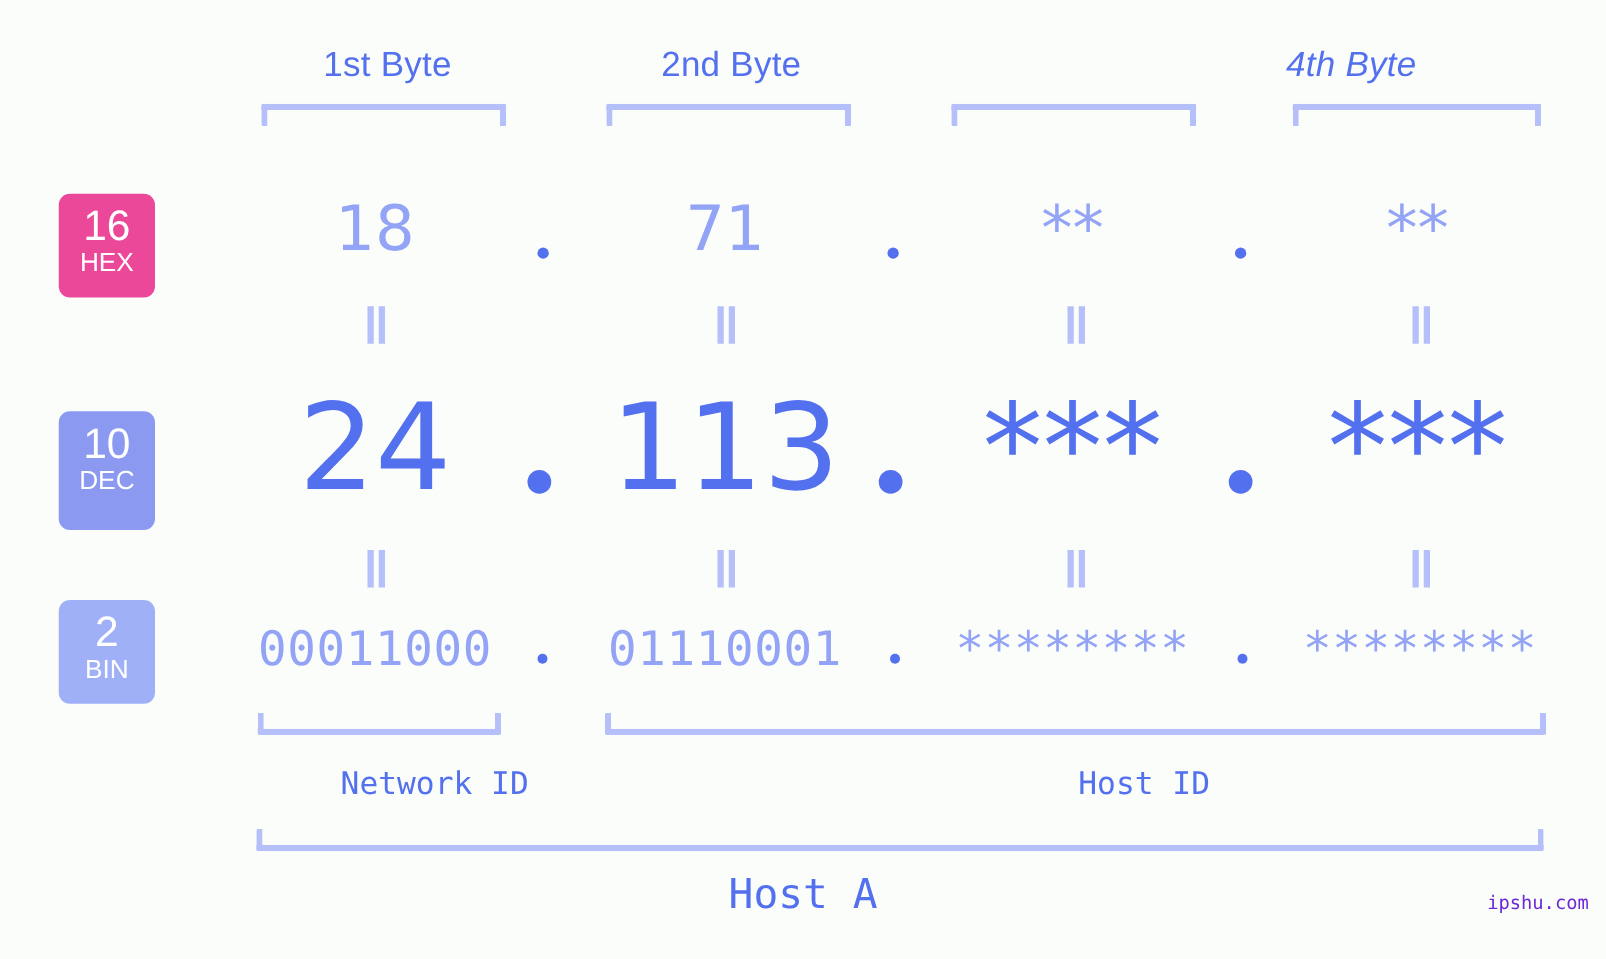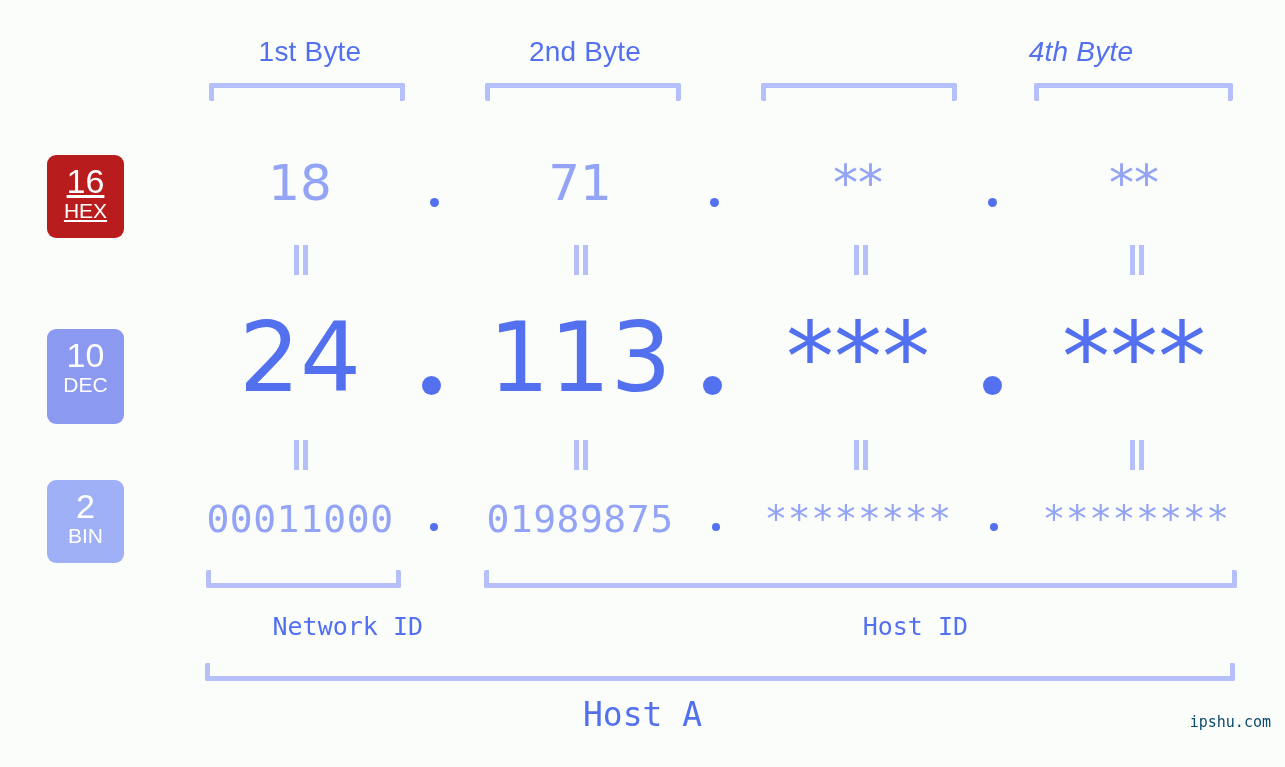--- a/index.html
+++ b/index.html
@@ -109,21 +109,21 @@
     font-size: 34px;
     line-height: 36px;
     font-family: "Liberation Sans", sans-serif;
   }
   .badge .base {
     display: block;
     font-size: 21px;
     line-height: 24px;
     font-family: "Liberation Sans", sans-serif;
   }
-  #badge-hex { top: 155px; height: 83px; background: #b91c1c; text-decoration: underline; }
+  #badge-hex { top: 155px; height: 83px; background: #ec4899; }
   #badge-dec { top: 329px; height: 95px; background: #8b99f1; }
   #badge-bin { top: 480px; height: 83px; background: #9fb0f7; }
 
   
   .eq {
     position: absolute;
     width: 22px;
     height: 30px;
     font-size: 0;
   }
@@ -163,21 +163,21 @@
     font-family: "DejaVu Sans Mono", monospace;
     white-space: nowrap;
   }
 
   
   #watermark {
     position: absolute;
     right: 14px;
     top: 713px;
     font-size: 15px;
-    color: #0c4a6e;
+    color: #6d28d9;
     font-family: "DejaVu Sans Mono", monospace;
   }
 </style>
 </head>
 <body>
 
 <div id="stage">
 
   <div class="byte-header" style="left:185px;width:250px;">1st Byte</div>
   <div class="byte-header" style="left:460px;width:250px;">2nd Byte</div>
@@ -226,21 +226,21 @@
     <div class="dot dec" style="left:983px;top:376px;"></div>
   </div>
 
   <div class="eq" style="left:290px;top:440px;"></div>
   <div class="eq" style="left:570px;top:440px;"></div>
   <div class="eq" style="left:850px;top:440px;"></div>
   <div class="eq" style="left:1126px;top:440px;"></div>
 
   <div class="row-bin">
     <div class="cell" style="left:180px;width:240px;">00011000</div>
-    <div class="cell" style="left:460px;width:240px;">01989875</div>
+    <div class="cell" style="left:460px;width:240px;">01110001</div>
     <div class="cell" style="left:738px;width:240px;">********</div>
     <div class="cell" style="left:1016px;width:240px;">********</div>
     <div class="dot bin" style="left:430px;top:523px;"></div>
     <div class="dot bin" style="left:712px;top:523px;"></div>
     <div class="dot bin" style="left:990px;top:523px;"></div>
   </div>
 
   <div class="bracket up" style="left:206px;top:570px;width:195px;"></div>
   <div class="bracket up" style="left:484px;top:570px;width:753px;"></div>
 

